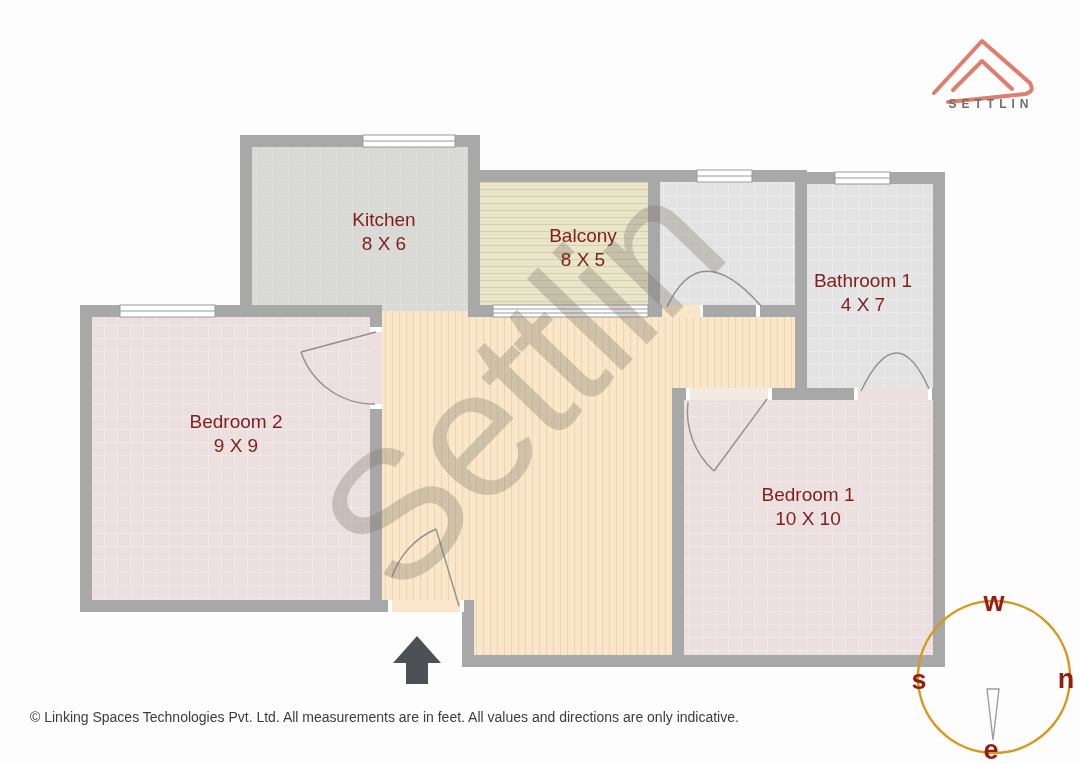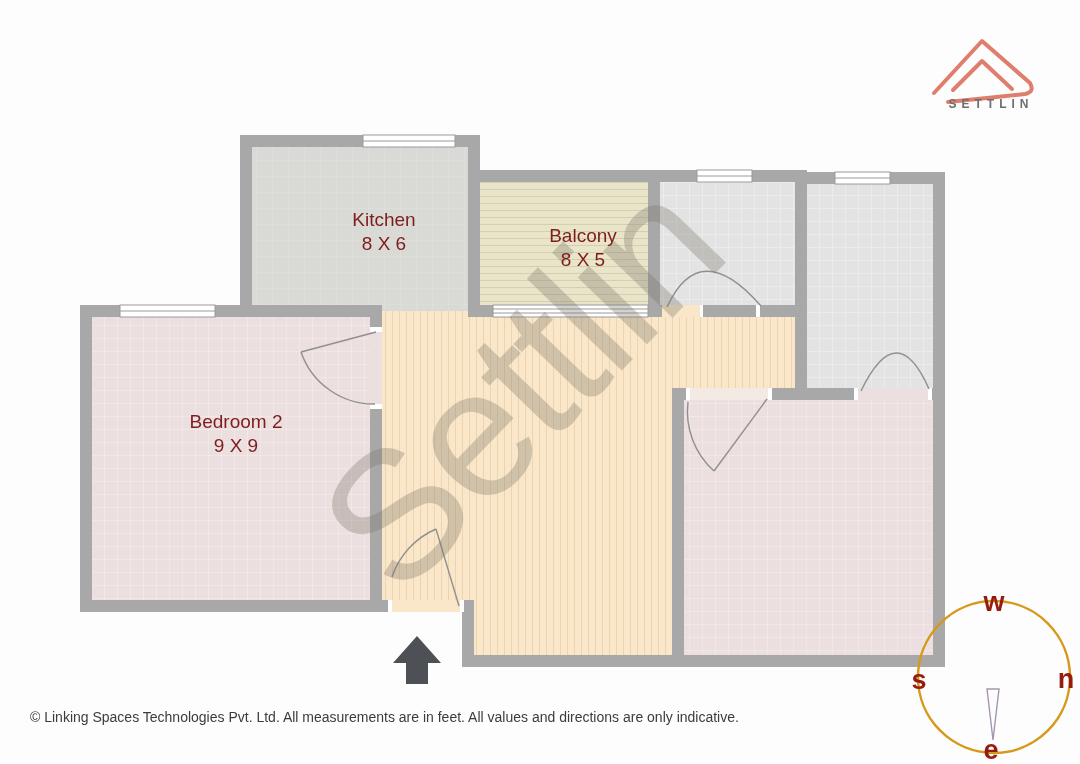--- a/index.html
+++ b/index.html
@@ -165,23 +165,31 @@
   <div id="watermark">Settlin</div>
 
   <div class="room-label" style="left:384px;top:232px;">
     <div>Kitchen</div>
     <div>8 X 6</div>
   </div>
   <div class="room-label" style="left:583px;top:248px;">
     <div>Balcony</div>
     <div>8 X 5</div>
   </div>
+  <div class="room-label" style="left:863px;top:293px;">
+    <div>Bathroom 1</div>
+    <div>4 X 7</div>
+  </div>
   <div class="room-label" style="left:236px;top:434px;">
     <div>Bedroom 2</div>
     <div>9 X 9</div>
+  </div>
+  <div class="room-label" style="left:808px;top:507px;">
+    <div>Bedroom 1</div>
+    <div>10 X 10</div>
   </div>
 
   <svg id="logo" width="1080" height="764" viewBox="0 0 1080 764" style="pointer-events:none;">
     <g fill="none" stroke="#e07e6e" stroke-width="4" stroke-linecap="round" stroke-linejoin="round">
       <path d="M934,93 L982,41 L1030,83 Q1035,92 1025,94 L948,102"></path>
       <path d="M953,90 L982,61 L1012,89"></path>
     </g>
   </svg>
   <div id="logo-text">SETTLIN</div>
 

